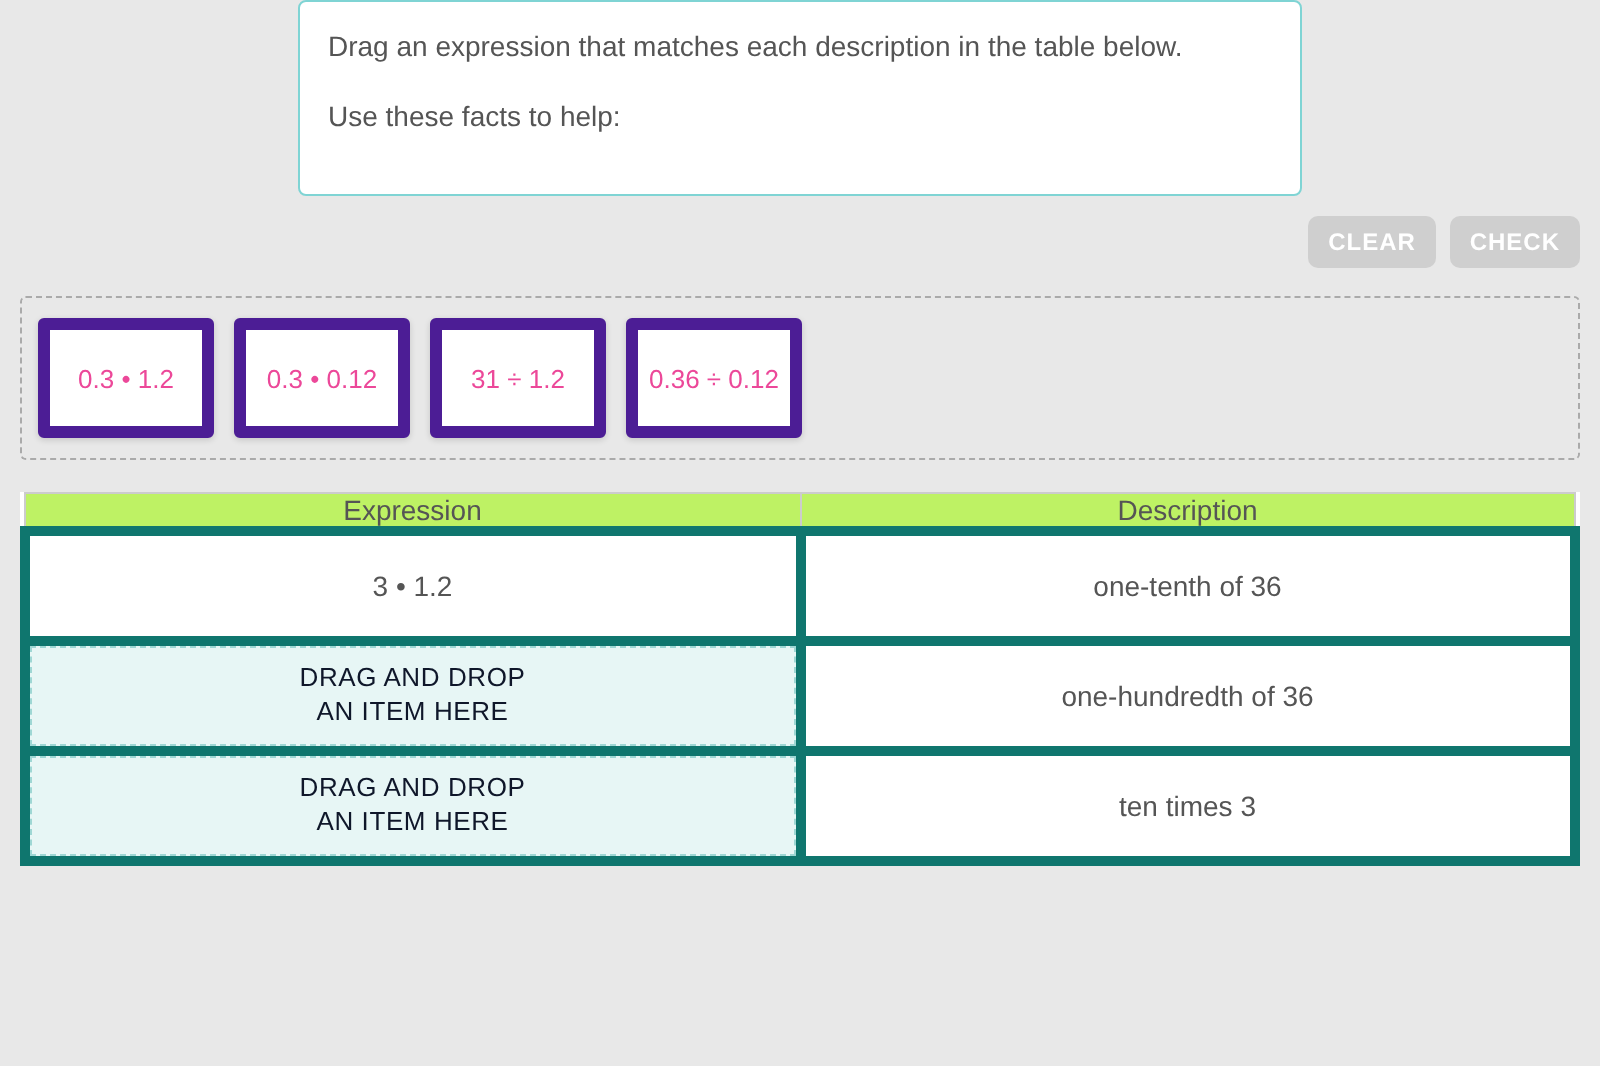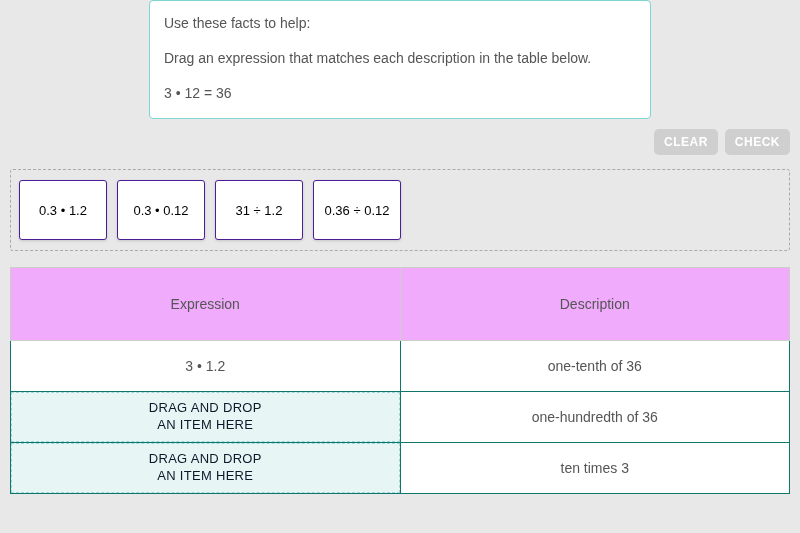--- a/index.html
+++ b/index.html
@@ -49,47 +49,47 @@
     margin: 8px 10px 16px 10px;
     padding: 10px 8px;
     display: flex;
     gap: 10px;
     background: #e8e8e8;
   }
   .card {
     width: 88px;
     height: 60px;
     background: #fff;
-    border: 1px solid #4c1d95;
+    border: 6px solid #4c1d95;
     border-radius: 3px;
     box-shadow: 0 1px 3px rgba(0,0,0,0.15);
     display: flex;
     align-items: center;
     justify-content: center;
     font-size: 13px;
-    color: #000000;
+    color: #ec4899;
     cursor: grab;
   }
   table.answer {
     width: calc(100% - 20px);
     margin: 0 10px;
     border-collapse: collapse;
     background: #fff;
   }
   table.answer th {
-    background: #f0abfc;
+    background: #bef264;
     color: #555;
     font-weight: normal;
-    padding: 28px;
+    padding: 0;
     border: 1px solid #ccc;
     width: 50%;
     font-size: 14px;
   }
   table.answer td {
-    border: 1px solid #0f766e;
+    border: 5px solid #0f766e;
     padding: 0;
     height: 50px;
     text-align: center;
     vertical-align: middle;
     color: #555;
   }
   .drop-zone {
     width: 100%;
     height: 50px;
     border: 1px dashed #9ed7d4;
@@ -107,24 +107,23 @@
     display: flex;
     align-items: center;
     justify-content: center;
     height: 50px;
   }
 </style>
 </head>
 <body>
 
 <div class="instruction-box">
+  <p>Drag an expression that matches each description in the table below.</p>
   <p>Use these facts to help:</p>
-  <p>Drag an expression that matches each description in the table below.</p>
   <div class="facts">
-    <div>3 • 12 = 36</div>
   </div>
 </div>
 
 <div class="button-row">
   <button class="btn">CLEAR</button>
   <button class="btn">CHECK</button>
 </div>
 
 <div class="drag-pool">
   <div class="card">0.3 • 1.2</div>

